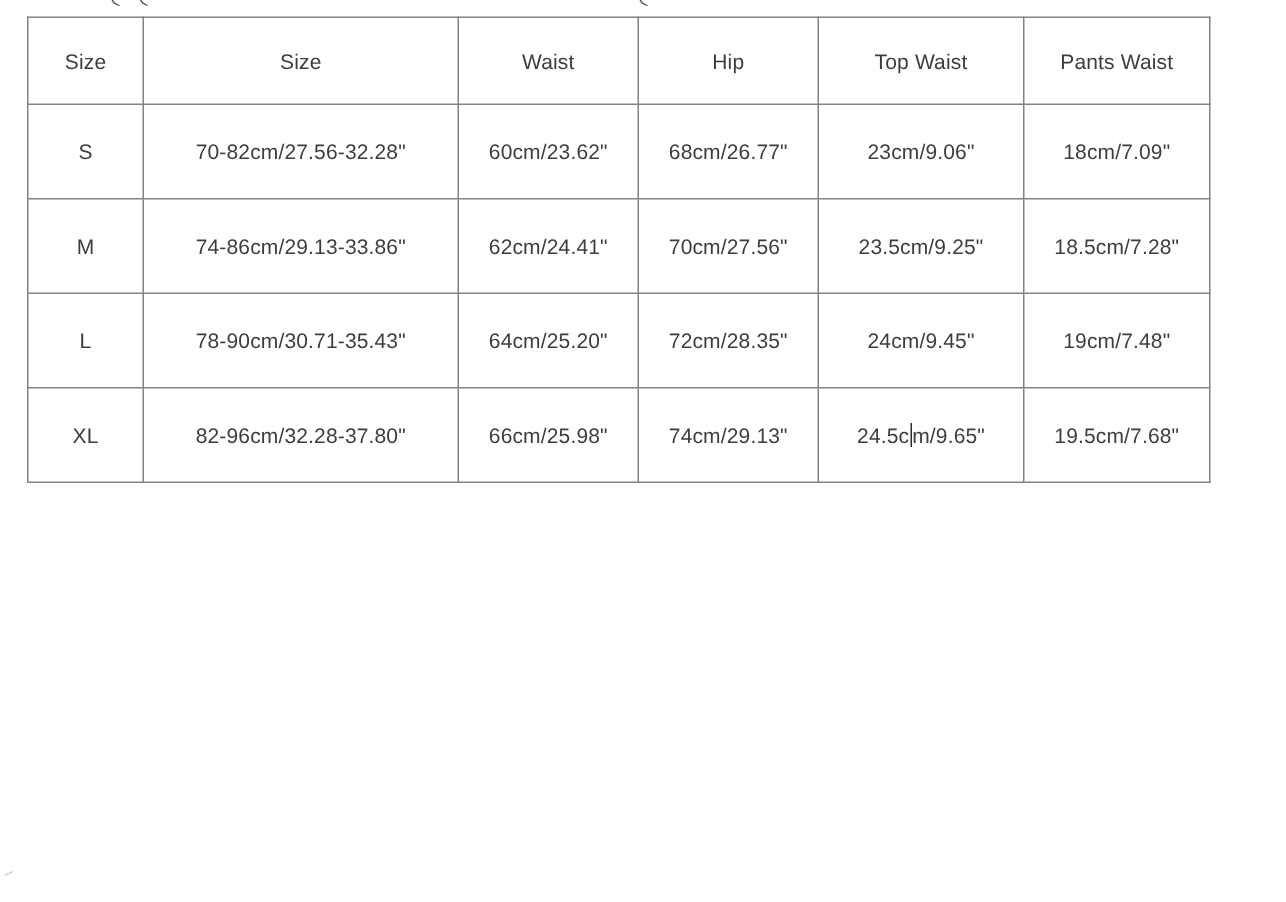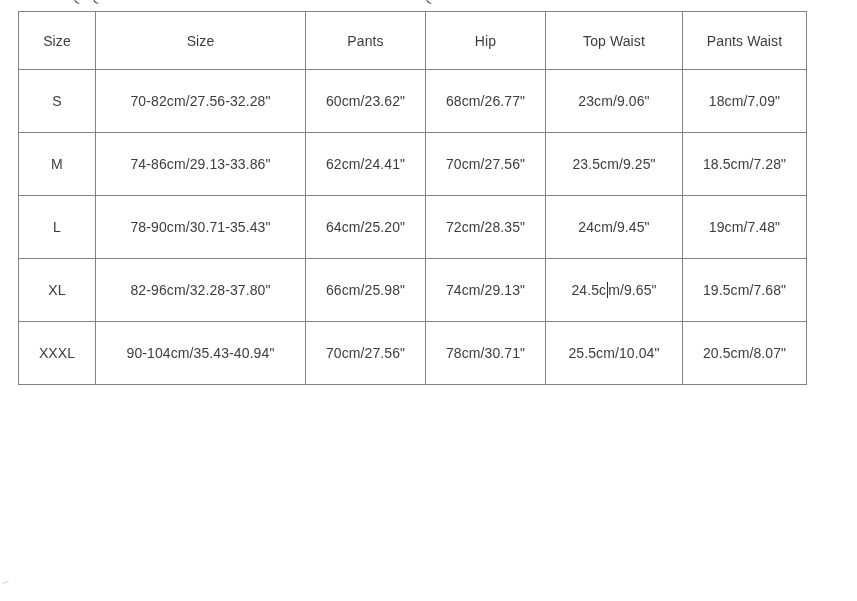--- a/index.html
+++ b/index.html
@@ -91,21 +91,21 @@
       <col style="width:210px">
       <col style="width:120px">
       <col style="width:120px">
       <col style="width:137px">
       <col style="width:124px">
     </colgroup>
     <thead>
       <tr>
         <th>Size</th>
         <th>Size</th>
-        <th>Pants</th>
+        <th>Waist</th>
         <th>Hip</th>
         <th>Top Waist</th>
         <th>Pants Waist</th>
       </tr>
     </thead>
     <tbody id="table-body">
         <tr>
           <td>S</td>
           <td>70-82cm/27.56-32.28"</td>
           <td>60cm/23.62"</td>
@@ -130,24 +130,16 @@
           <td>19cm/7.48"</td>
         </tr>
         <tr>
           <td>XL</td>
           <td>82-96cm/32.28-37.80"</td>
           <td>66cm/25.98"</td>
           <td>74cm/29.13"</td>
           <td>24.5c<span class="caret"></span>m/9.65"</td>
           <td>19.5cm/7.68"</td>
         </tr>
-        <tr>
-          <td>XXXL</td>
-          <td>90-104cm/35.43-40.94"</td>
-          <td>70cm/27.56"</td>
-          <td>78cm/30.71"</td>
-          <td>25.5cm/10.04"</td>
-          <td>20.5cm/8.07"</td>
-        </tr>
       </tbody>
   </table>
 
 </div>
 
 </body></html>

